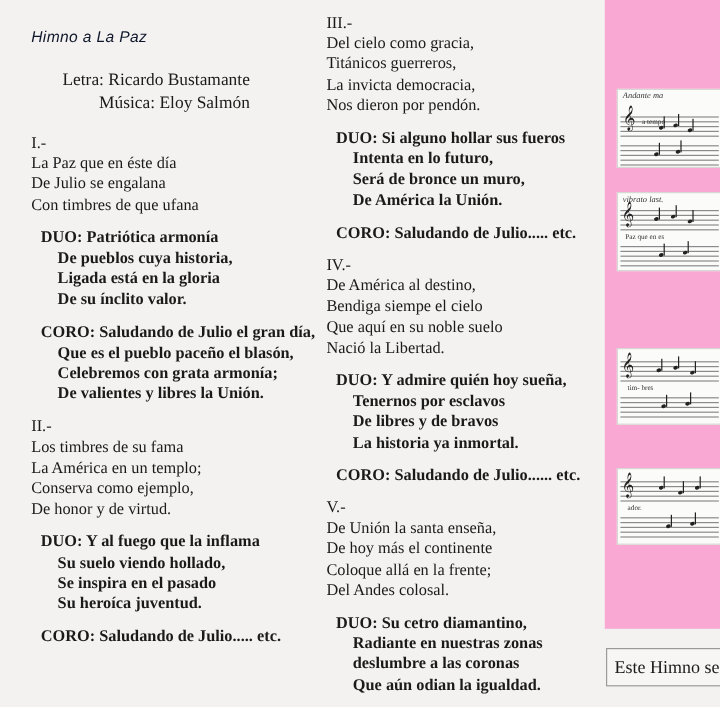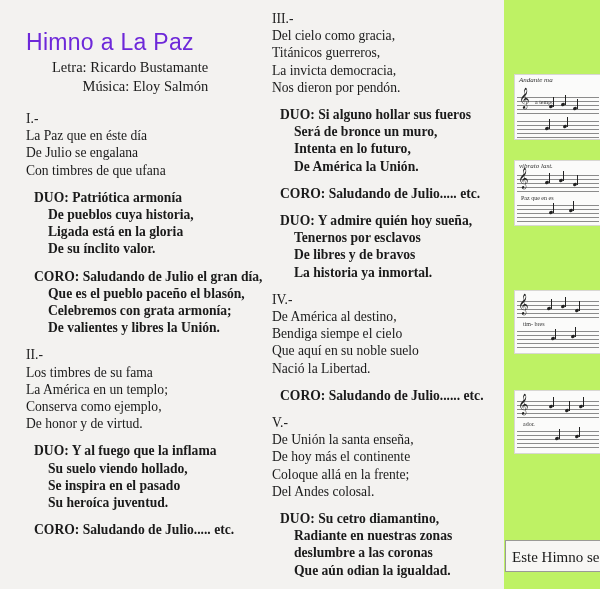--- a/index.html
+++ b/index.html
@@ -19,25 +19,26 @@
     position: relative;
     width: 600px;
     height: 589px;
     background: #f3f2f0;
   }
   
   .title {
     position: absolute;
     left: 26px;
     top: 14px;
-    font-size: 23px;
+    font-size: 13px;
     letter-spacing: 0.3px;
     font-family: "Liberation Sans", sans-serif;
     font-weight: normal;
-    color: #6d28d9;
+    color: #0f172a;
+    font-style: italic;
   }
   
   .credits {
     position: absolute;
     left: 52px;
     top: 58px;
     font-size: 14.5px;
     line-height: 19px;
     text-align: right;
   }
@@ -68,22 +69,22 @@
   }
   .indent-1 { padding-left: 14px; }
   .indent-3 { padding-left: 8px; font-weight: bold; }
 
   
   .music-strip {
     position: absolute;
     right: 0;
     top: 0;
     width: 96px;
-    height: 589px;
-    background: #bef264;
+    height: 524px;
+    background: #f9a8d4;
   }
   .music-block {
     position: absolute;
     left: 10px;
     width: 86px;
     background: #fbfbfa;
     border: 1px solid #d8d7d3;
     overflow: hidden;
   }
   .mb1 { top: 74px; height: 64px; }
@@ -215,42 +216,42 @@
     <div class="stanza">
       <div class="line num">III.-</div>
       <div class="line">Del cielo como gracia,</div>
       <div class="line">Titánicos guerreros,</div>
       <div class="line">La invicta democracia,</div>
       <div class="line">Nos dieron por pendón.</div>
     </div>
 
     <div class="stanza indent-3">
       <div class="line">DUO: Si alguno hollar sus fueros</div>
+      <div class="line indent-1">Intenta en lo futuro,</div>
       <div class="line indent-1">Será de bronce un muro,</div>
-      <div class="line indent-1">Intenta en lo futuro,</div>
       <div class="line indent-1">De América la Unión.</div>
     </div>
 
     <div class="stanza indent-3">
       <div class="line">CORO: Saludando de Julio..... etc.</div>
-    </div>
-
-    <div class="stanza indent-3">
-      <div class="line">DUO: Y admire quién hoy sueña,</div>
-      <div class="line indent-1">Tenernos por esclavos</div>
-      <div class="line indent-1">De libres y de bravos</div>
-      <div class="line indent-1">La historia ya inmortal.</div>
     </div>
 
     <div class="stanza">
       <div class="line num">IV.-</div>
       <div class="line">De América al destino,</div>
       <div class="line">Bendiga siempe el cielo</div>
       <div class="line">Que aquí en su noble suelo</div>
       <div class="line">Nació la Libertad.</div>
+    </div>
+
+    <div class="stanza indent-3">
+      <div class="line">DUO: Y admire quién hoy sueña,</div>
+      <div class="line indent-1">Tenernos por esclavos</div>
+      <div class="line indent-1">De libres y de bravos</div>
+      <div class="line indent-1">La historia ya inmortal.</div>
     </div>
 
     <div class="stanza indent-3">
       <div class="line">CORO: Saludando de Julio...... etc.</div>
     </div>
 
     <div class="stanza">
       <div class="line num">V.-</div>
       <div class="line">De Unión la santa enseña,</div>
       <div class="line">De hoy más el continente</div>

